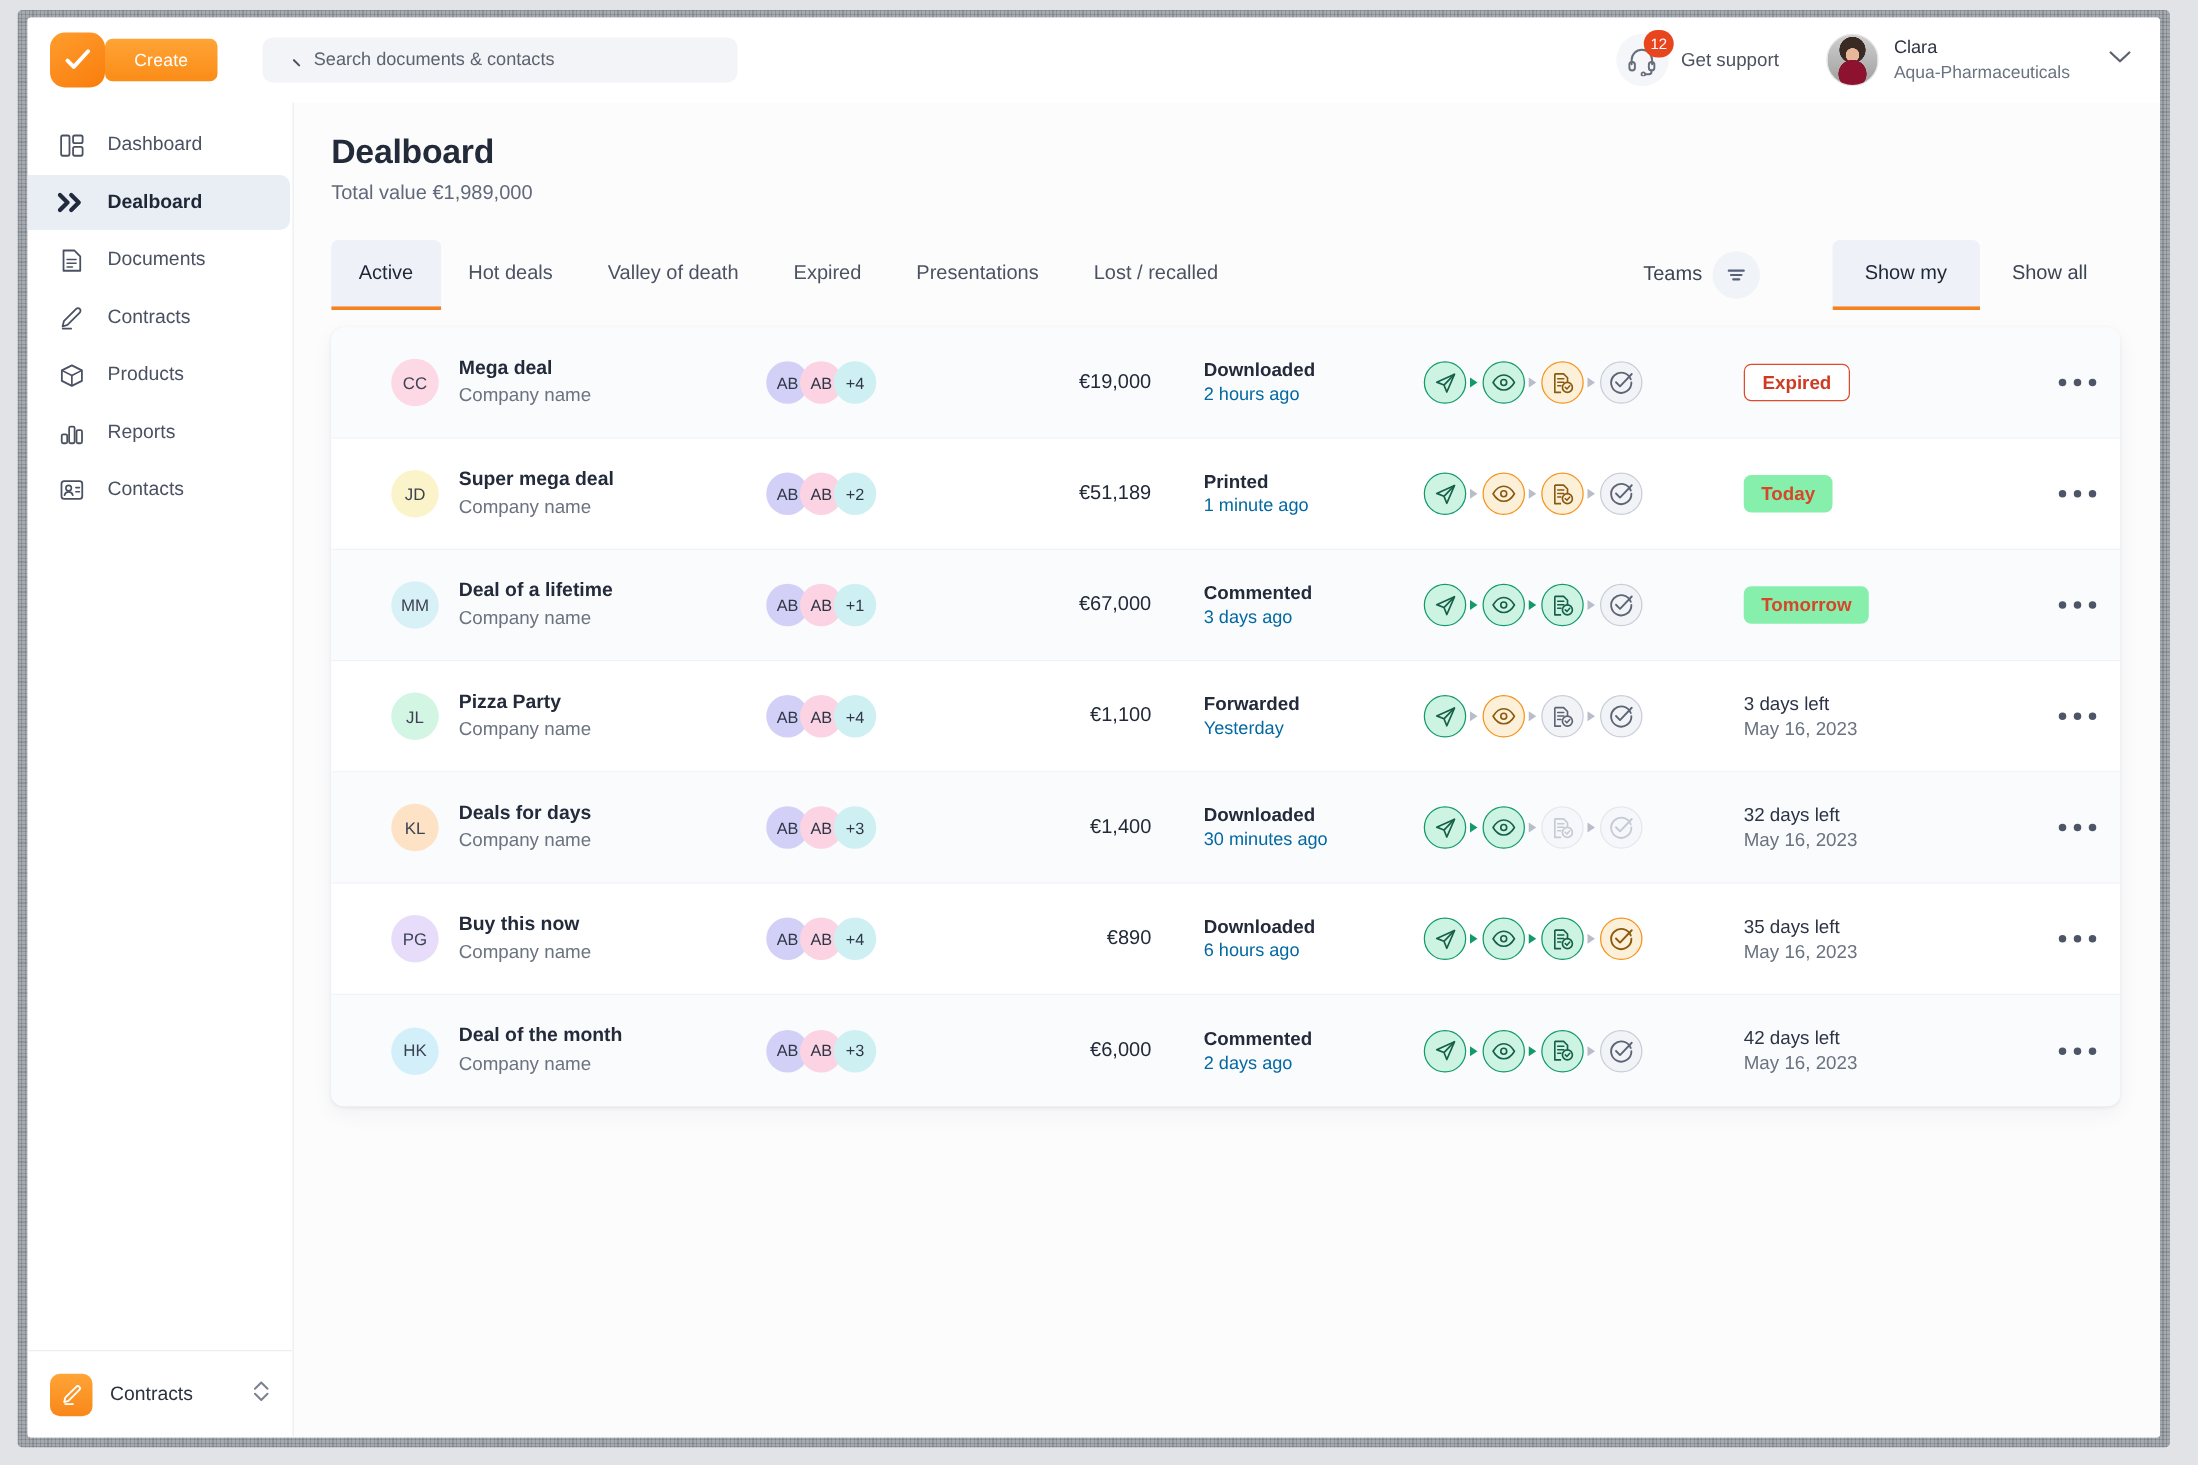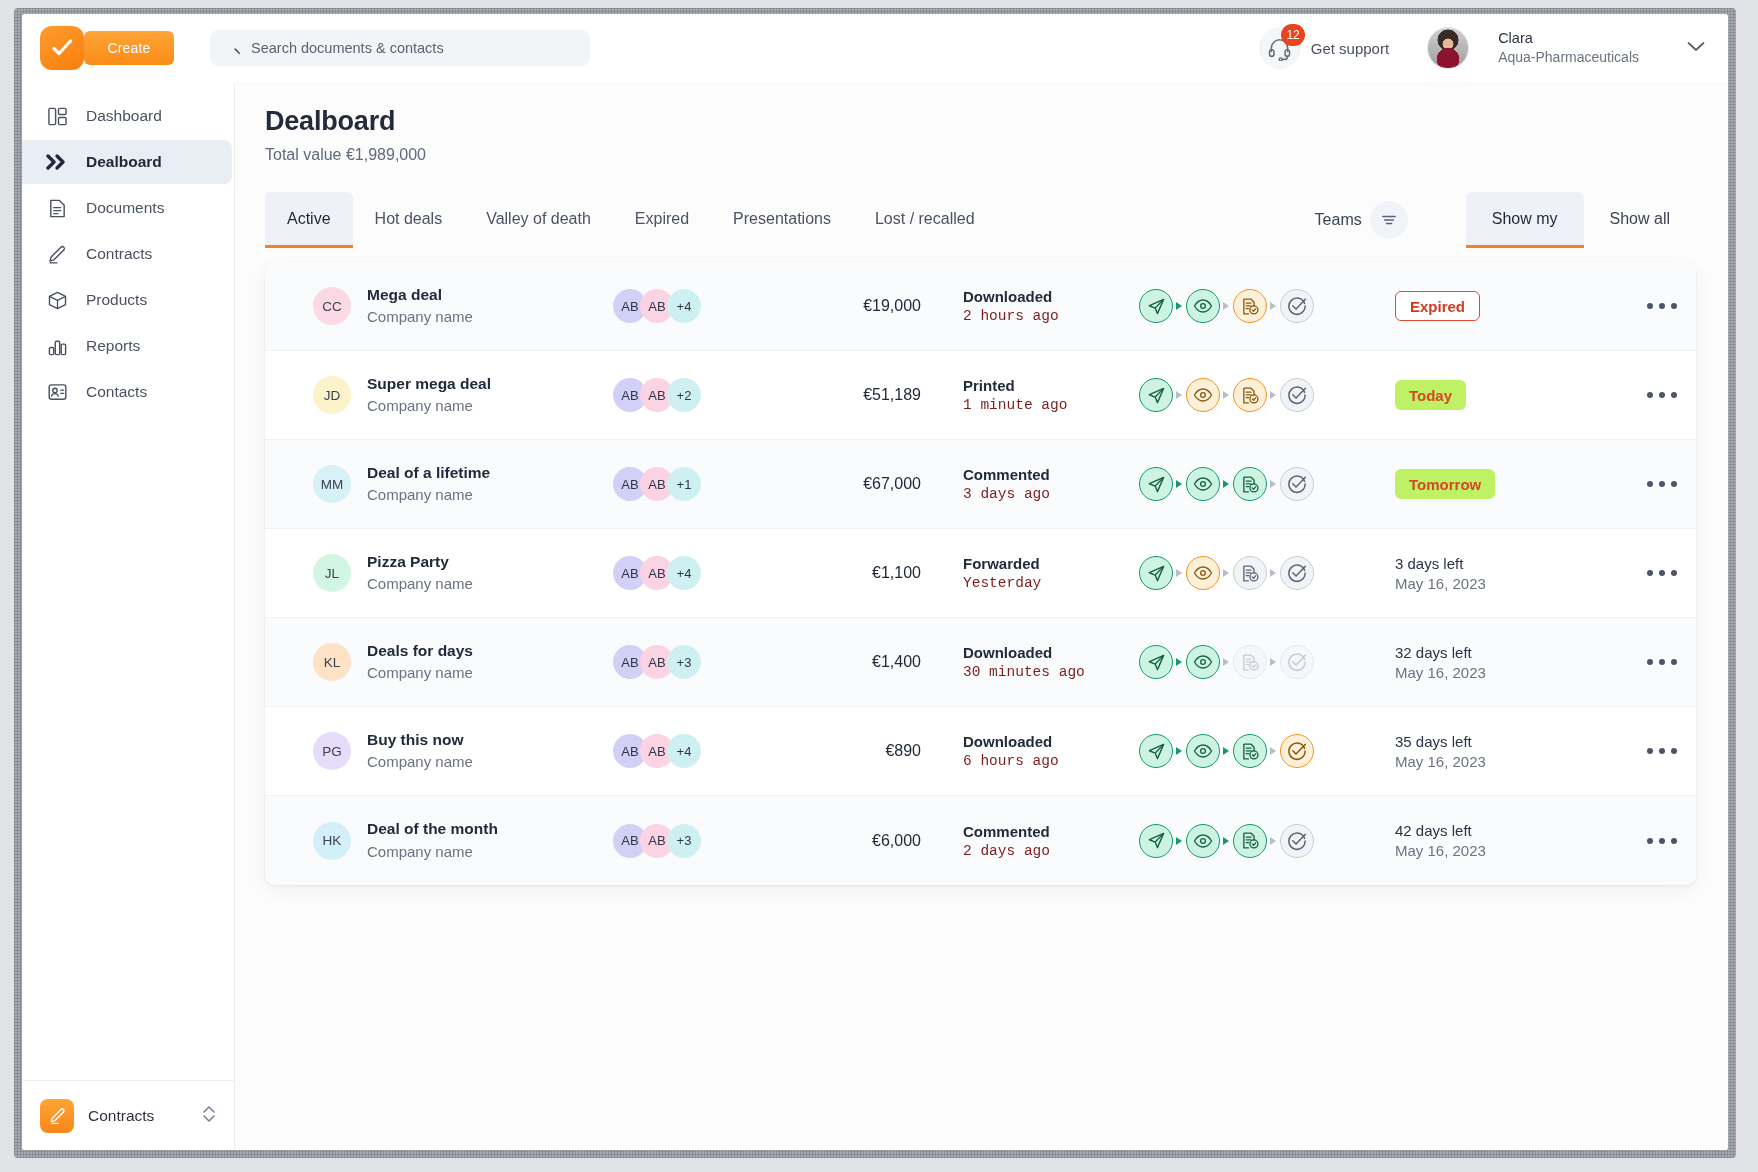--- a/index.html
+++ b/index.html
@@ -112,21 +112,21 @@
     border-radius: 11px;
     background: #e8451f;
     color: #fff;
     font-size: 12px;
     display: flex; align-items: center; justify-content: center;
     padding: 0 5px;
     font-family: "Liberation Sans", sans-serif;
   }
   .support-label { font-size: 15px; color: #4b5260; }
   .user-block {
-    display: flex; align-items: center; gap: 29px;
+    display: flex; align-items: center; gap: 12px;
     cursor: pointer;
     padding-left: 4px;
   }
   .avatar-photo {
     width: 42px; height: 42px; border-radius: 50%;
     background:
       radial-gradient(circle at 50% 78%, #8d1230 0 30%, transparent 31%),
       radial-gradient(circle at 50% 40%, #e7b79a 0 17%, transparent 18%),
       radial-gradient(circle at 50% 30%, #3a2a24 0 30%, transparent 31%),
       linear-gradient(180deg,#cfcfcf,#9e9e9e);
@@ -318,21 +318,21 @@
     width: 34px; height: 34px; border-radius: 50%;
     display:flex; align-items:center; justify-content:center;
     font-size: 13px; color: #2f3747;
     margin-left: -7px;
   }
   .rc:first-child { margin-left: 0; }
 
   .value-txt { font-size: 16px; color: #222a39; }
 
   .act-main { font-size: 15px; font-weight: bold; color: #232b3b; }
-  .act-sub  { font-size: 14.5px; color: #7f1d1d; margin-top: 3px; font-family: Liberation Mono, monospace; }
+  .act-sub  { font-size: 14.5px; color: #0369a1; margin-top: 3px; }
 
   .prog { display:flex; align-items:center; }
   .pnode {
     width: 34px; height: 34px; border-radius: 50%;
     display:flex; align-items:center; justify-content:center;
     border: 1.6px solid #c8cdd8;
     background: #f2f4f8;
     flex: 0 0 34px;
   }
   .pnode.green { border-color:#139a6b; background:#cdf3e2; }
@@ -342,21 +342,21 @@
   .parrow { width: 13px; display:flex; align-items:center; justify-content:center; }
 
   .pill {
     display:inline-flex; align-items:center;
     height: 30px; padding: 0 14px;
     border-radius: 6px;
     font-size: 15px;
     font-weight: bold;
   }
   .pill.expired { color:#cf3a22; background:#fff; border:1.4px solid #df4b2e; }
-  .pill.soft    { color:#d6472a; background:#bef264; }
+  .pill.soft    { color:#d6472a; background:#86efac; }
   .exp-main { font-size: 15px; color: #2b3344; }
   .exp-sub  { font-size: 15px; color: #6b7280; margin-top: 3px; }
 
   .dots { display:flex; gap:6px; cursor:pointer; padding:8px; }
   .dots i { width:6px; height:6px; border-radius:50%; background:#4d5costly; background:#4d5567; display:block;}
 </style>
 </head>
 <body>
 
 <div class="page-bg"></div>

